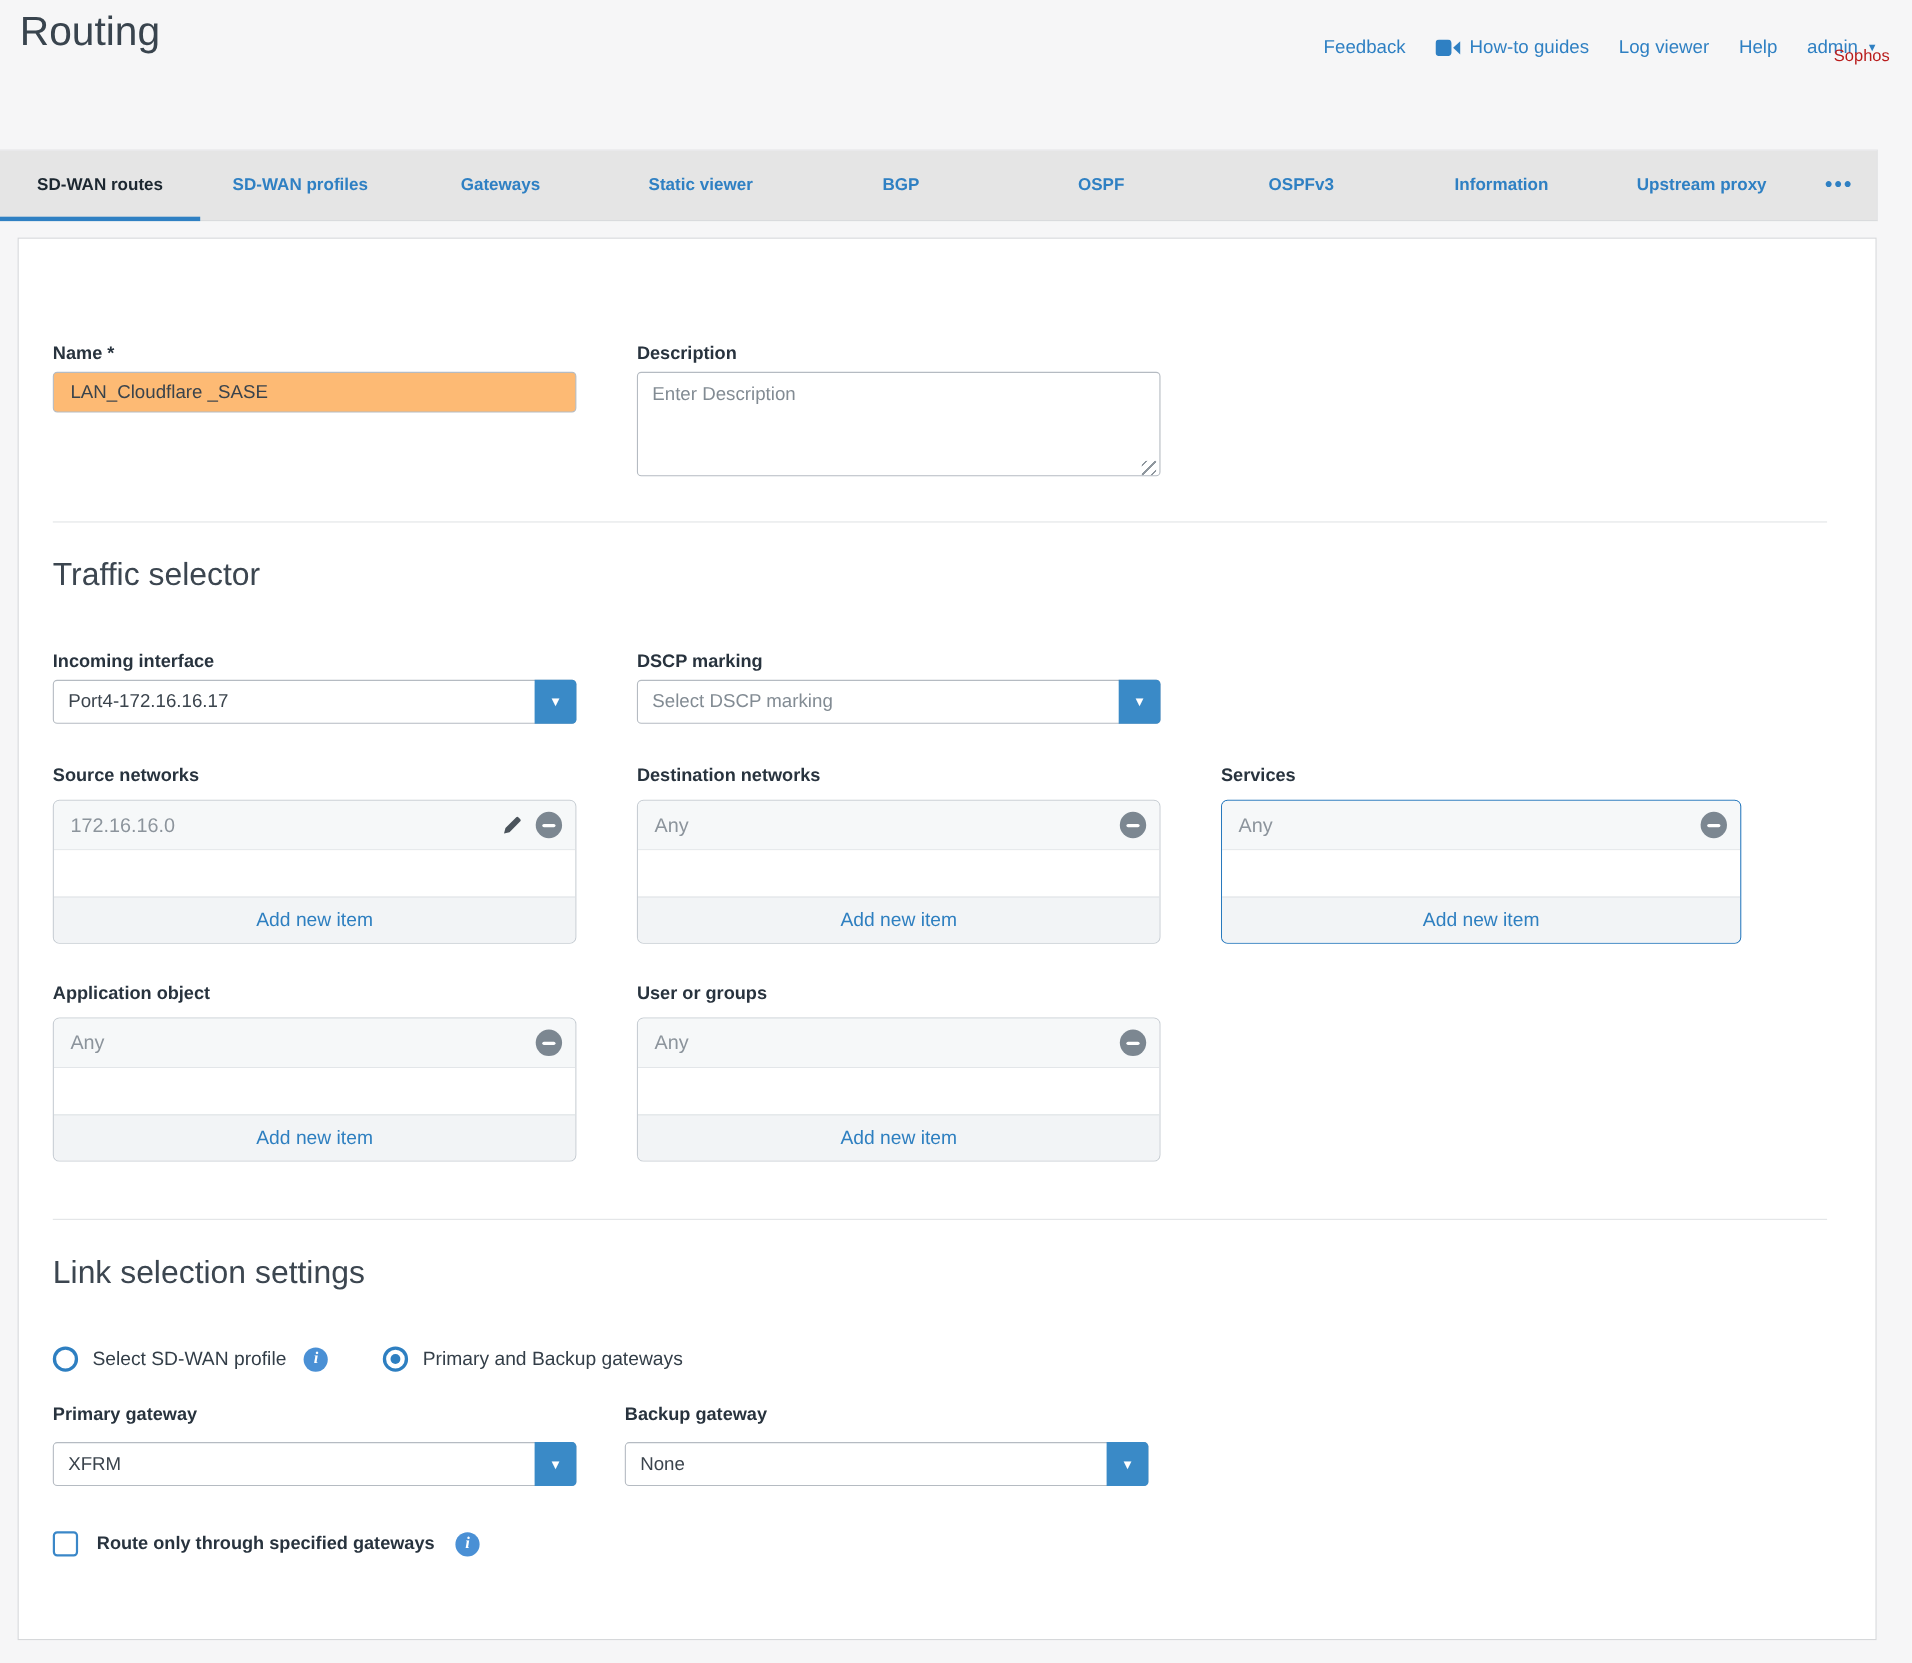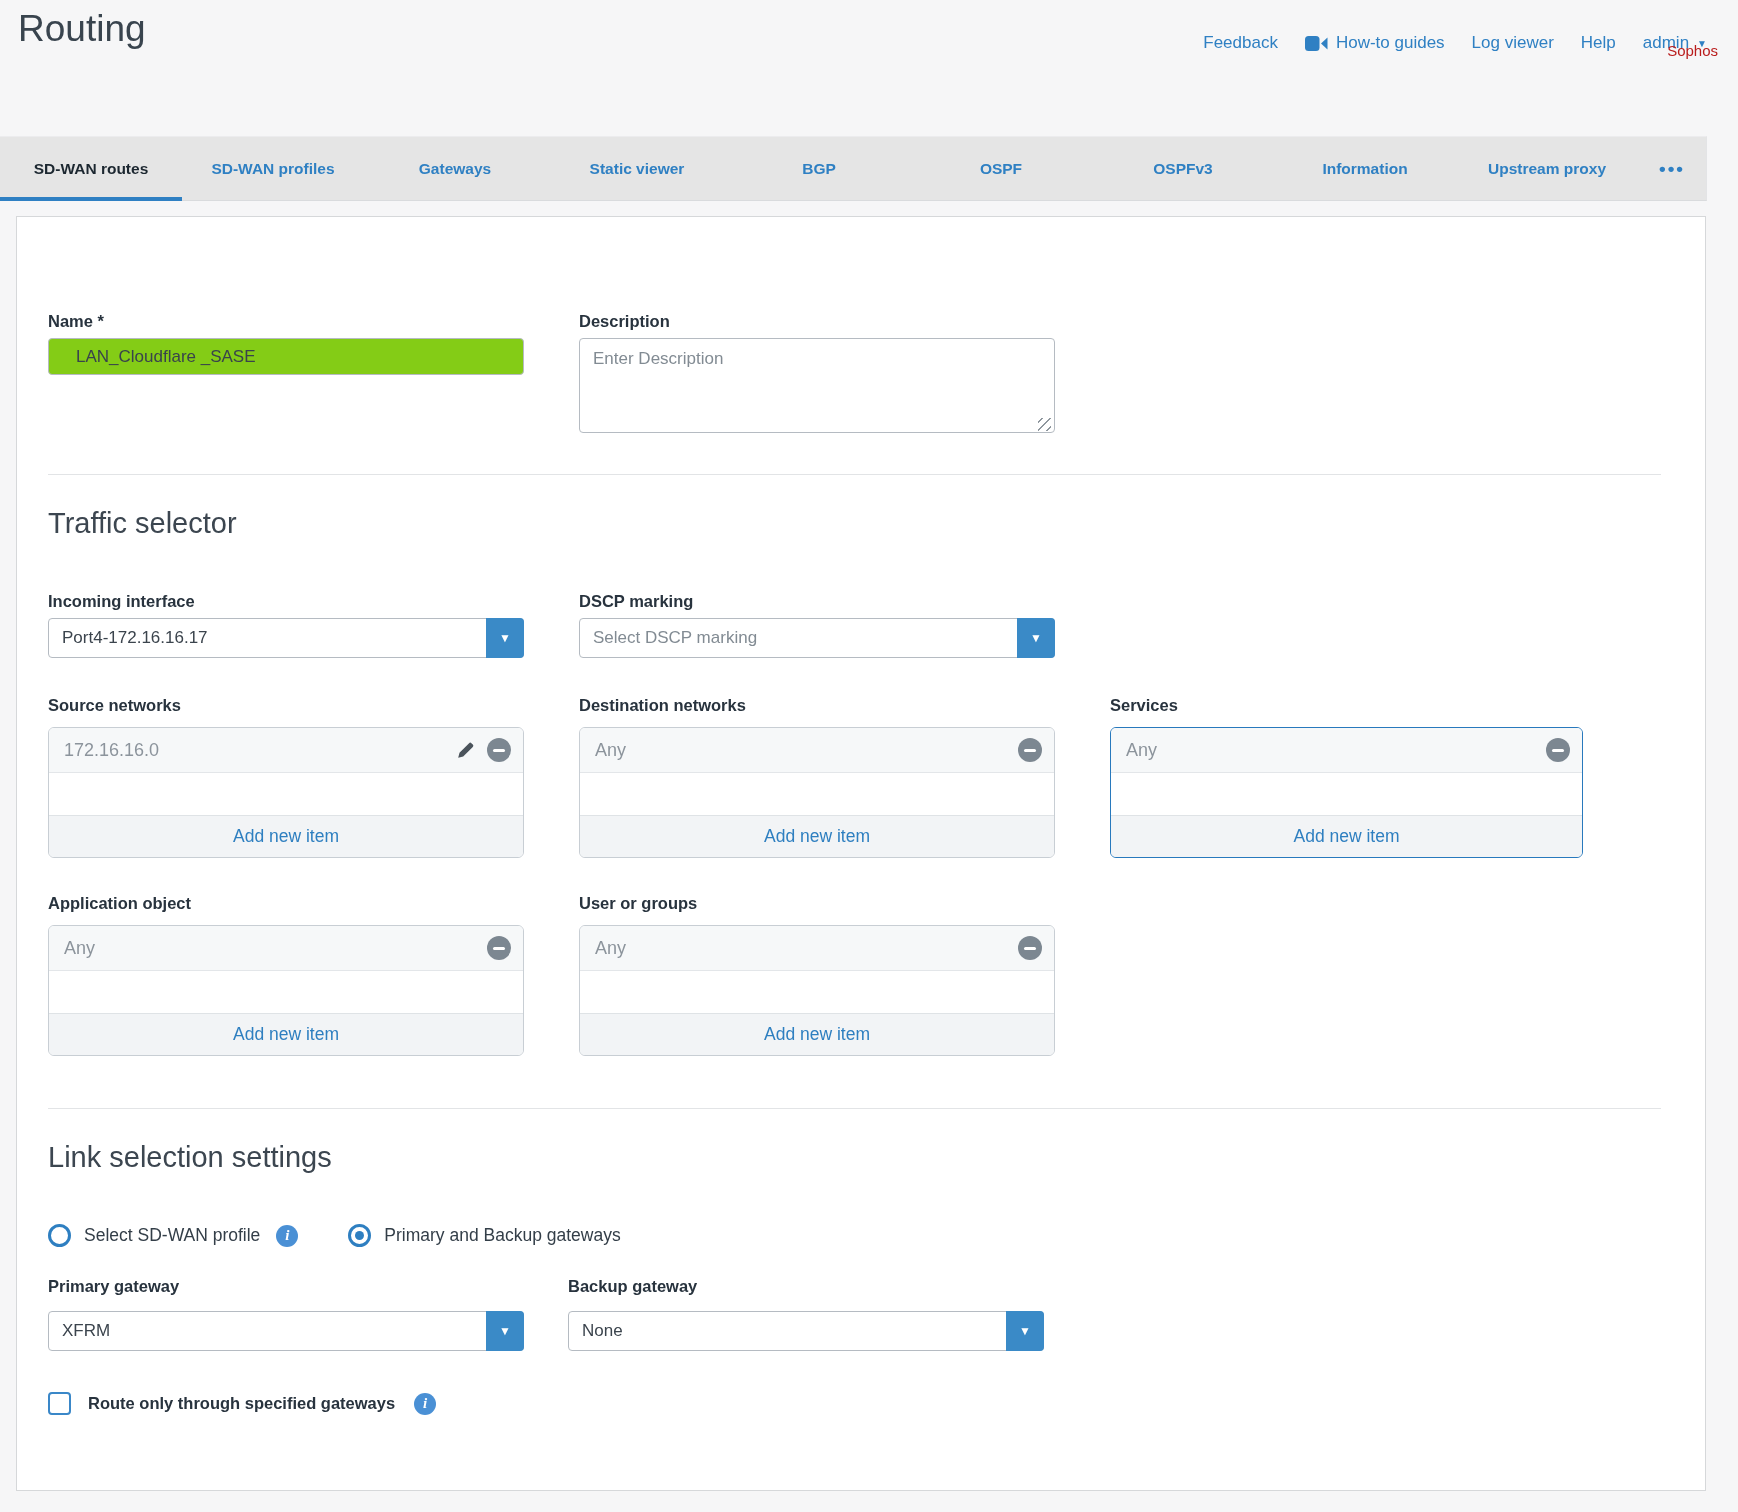--- a/index.html
+++ b/index.html
@@ -39,21 +39,21 @@
   .col { width:476px; }
   .col3 { width:473px; }
 
   .field-label { font-size:16.5px; font-weight:700; color:#28333e; line-height:19px; margin-bottom:7px; }
   .section-heading { font-size:29px; font-weight:400; color:#3c4650; }
   .divider { position:absolute; left:31px; right:44px; border-top:1px solid #e2e4e6; }
 
   
   .text-input { width:100%; height:37px; border:1px solid #b5bbc2; border-radius:4px;
                 font-family:"Liberation Sans", sans-serif; font-size:17px; color:#39434c;
-                padding:0 27px; background:#84cc16; outline:none; }
+                padding:0 15px; background:#fdba74; outline:none; }
   .textarea-wrap { position:relative; width:100%; }
   textarea.desc { width:100%; height:95px; border:1px solid #b5bbc2; border-radius:4px;
                   font-family:"Liberation Sans", sans-serif; font-size:17px; color:#39434c;
                   padding:10px 13px; resize:none; outline:none; }
   textarea.desc::placeholder { color:#828b93; }
   .resize-grip { position:absolute; right:4px; bottom:6px; width:13px; height:13px; pointer-events:none;
                  background:repeating-linear-gradient(315deg, transparent 0 2.5px, #8f979e 2.5px 4px, transparent 4px 6px); }
 
   
   .dropdown { width:100%; height:40px; border:1px solid #b5bbc2; border-radius:4px; background:#fff;

